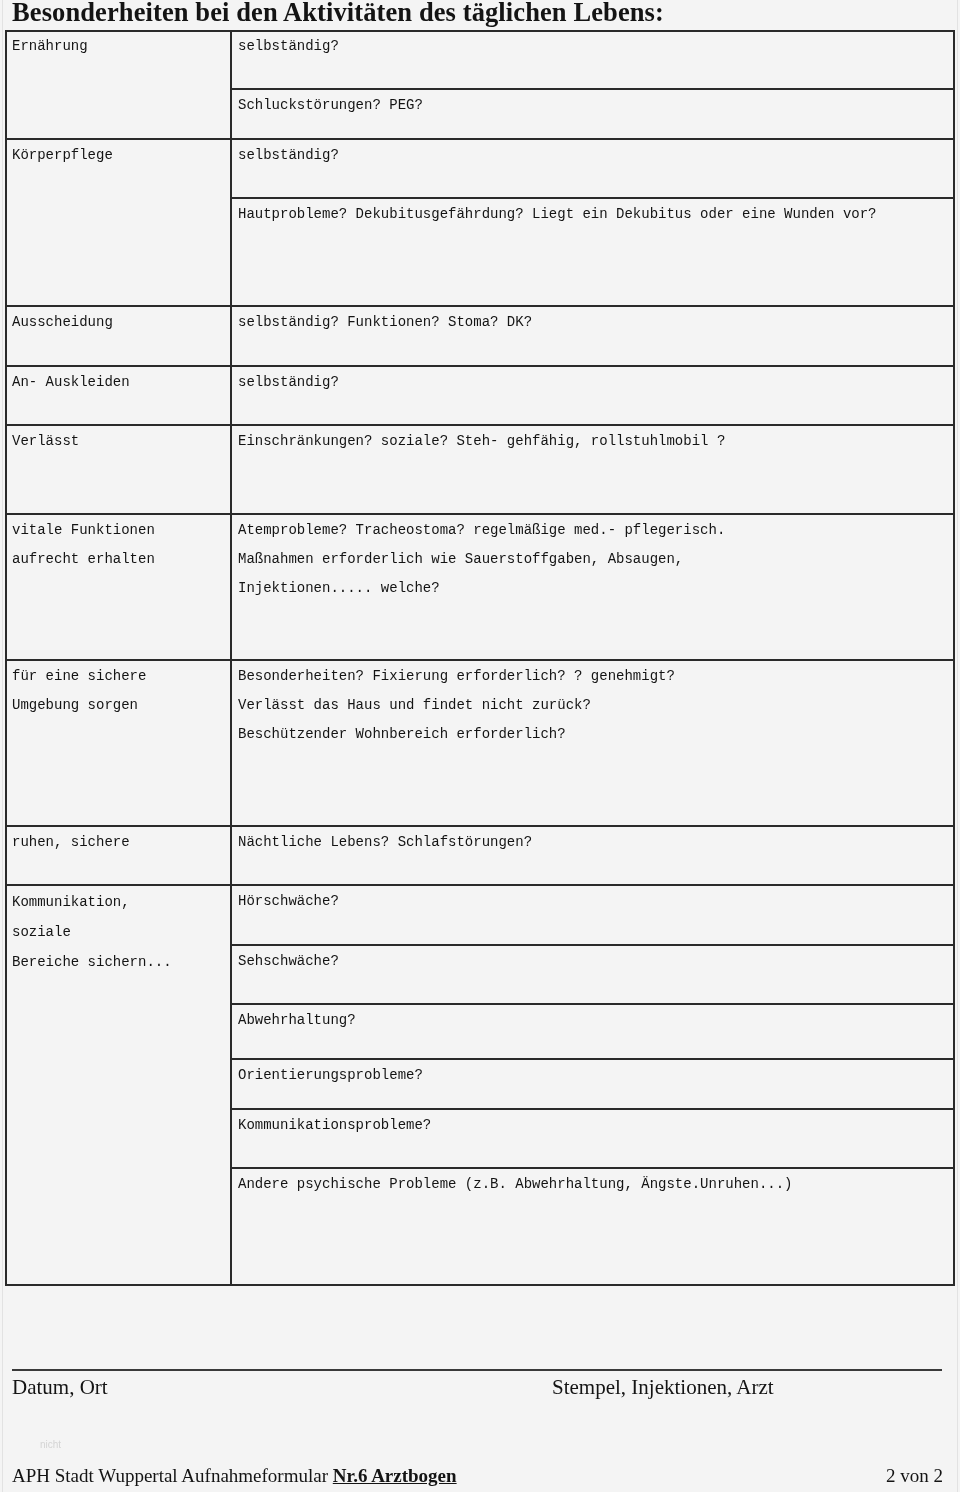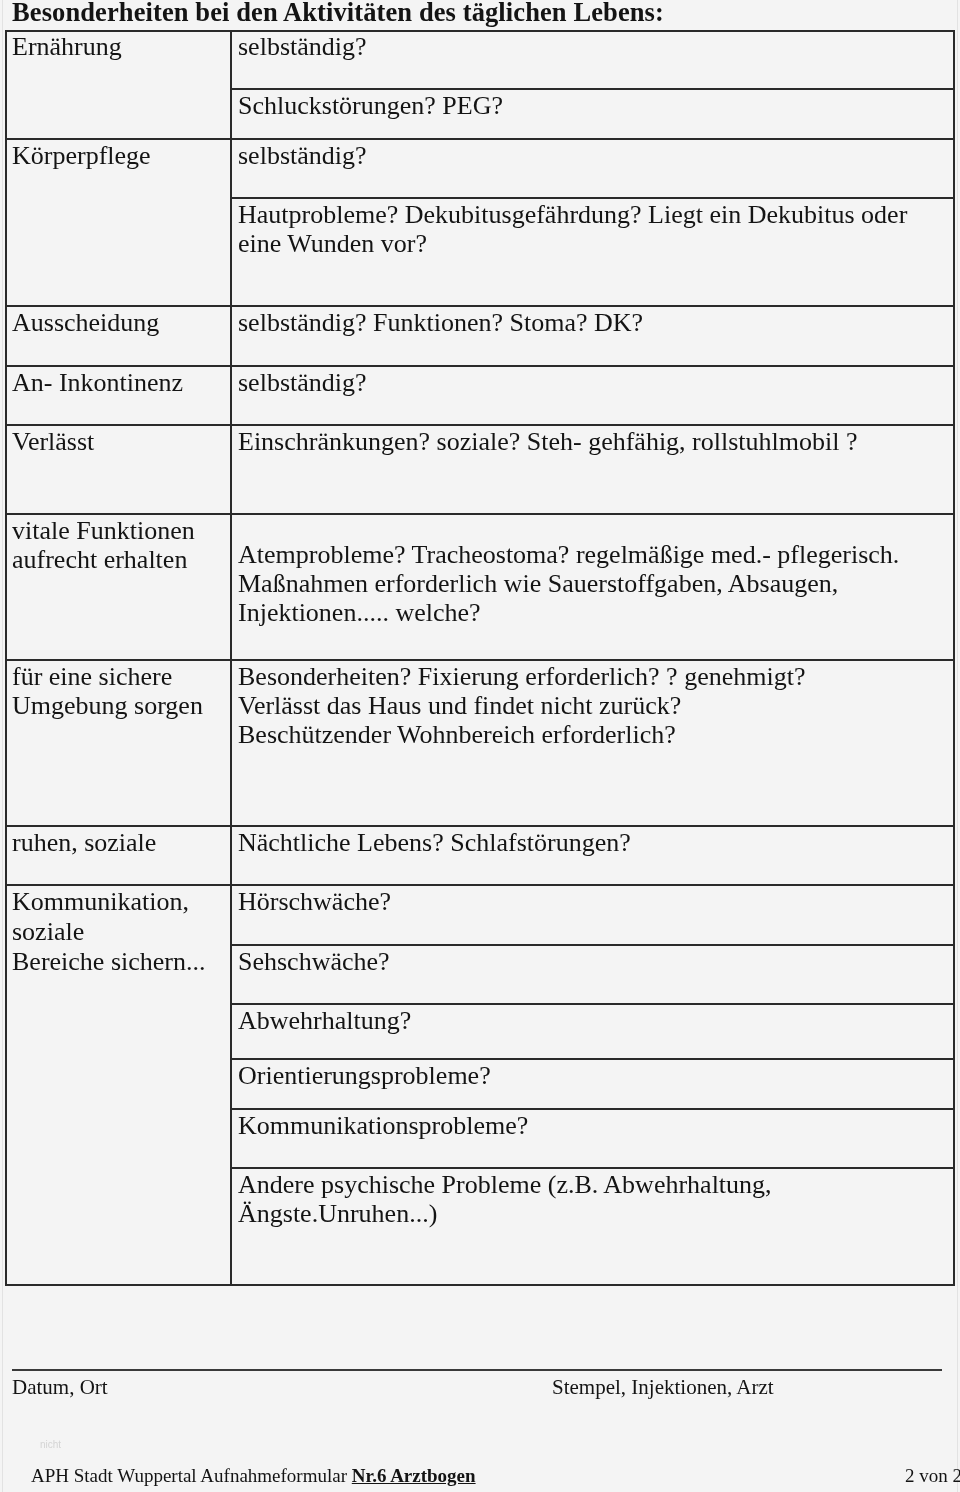--- a/index.html
+++ b/index.html
@@ -19,28 +19,28 @@
     }
     .table {
       position: absolute; left: 5px; top: 30px; width: 950px; height: 1256px;
       border: 2px solid #2a2a2a; box-sizing: border-box;
     }
     .vdiv { position: absolute; left: 230px; top: 30px; width: 2px; height: 1256px; background: #2a2a2a; }
     .hline { position: absolute; height: 2px; background: #2a2a2a; }
     .hline.full { left: 5px; width: 950px; }
     .hline.right { left: 231px; width: 724px; }
     .cell-text {
-      position: absolute; font-size: 26px; line-height: 29px; white-space: pre-line;
+      position: absolute; font-size: 14px; line-height: 29px; white-space: pre-line; font-family: Liberation Mono, monospace;
     }
     .lcol { left: 12px; width: 215px; }
     .rcol { left: 238px; width: 712px; }
     .sig-line { position: absolute; left: 12px; top: 1369px; width: 930px; height: 2px; background: #3a3a3a; }
     .sig-label { position: absolute; top: 1375px; font-size: 21px; white-space: nowrap; }
     .watermark { position: absolute; left: 40px; top: 1439px; font-size: 10px; color: #d4d4d4; font-family: "Liberation Sans", sans-serif; }
-    .footer { position: absolute; top: 1465px; font-size: 19px; white-space: nowrap; margin-left: 19px; }
+    .footer { position: absolute; top: 1465px; font-size: 19px; white-space: nowrap; }
     .footer b { text-decoration: underline; }
   </style>
 </head>
 <body>
 
 <div class="page-edge-left"></div>
 <div class="page-edge-right"></div>
 
 <div class="title">Besonderheiten bei den Aktivitäten des täglichen Lebens:</div>
 
@@ -68,39 +68,39 @@
   <div class="cell-text rcol" style="top:32px">selbständig?</div>
   <div class="cell-text rcol" style="top:91px">Schluckstörungen? PEG?</div>
 
   <div class="cell-text lcol" style="top:141px">Körperpflege</div>
   <div class="cell-text rcol" style="top:141px">selbständig?</div>
   <div class="cell-text rcol" style="top:200px">Hautprobleme? Dekubitusgefährdung? Liegt ein Dekubitus oder eine Wunden vor?</div>
 
   <div class="cell-text lcol" style="top:308px">Ausscheidung</div>
   <div class="cell-text rcol" style="top:308px">selbständig? Funktionen? Stoma? DK?</div>
 
-  <div class="cell-text lcol" style="top:368px">An- Inkontinenz</div>
+  <div class="cell-text lcol" style="top:368px">An- Auskleiden</div>
   <div class="cell-text rcol" style="top:368px">selbständig?</div>
 
   <div class="cell-text lcol" style="top:427px">Verlässt</div>
   <div class="cell-text rcol" style="top:427px">Einschränkungen? soziale? Steh- gehfähig, rollstuhlmobil ?</div>
 
   <div class="cell-text lcol" style="top:516px">vitale Funktionen
 aufrecht erhalten</div>
-  <div class="cell-text rcol" style="top:540px">Atemprobleme? Tracheostoma? regelmäßige med.- pflegerisch.
+  <div class="cell-text rcol" style="top:516px">Atemprobleme? Tracheostoma? regelmäßige med.- pflegerisch.
 Maßnahmen erforderlich wie Sauerstoffgaben, Absaugen,
 Injektionen..... welche?</div>
 
   <div class="cell-text lcol" style="top:662px">für eine sichere
 Umgebung sorgen</div>
   <div class="cell-text rcol" style="top:662px">Besonderheiten? Fixierung erforderlich? ? genehmigt?
 Verlässt das Haus und findet nicht zurück?
 Beschützender Wohnbereich erforderlich?</div>
 
-  <div class="cell-text lcol" style="top:828px">ruhen, soziale</div>
+  <div class="cell-text lcol" style="top:828px">ruhen, sichere</div>
   <div class="cell-text rcol" style="top:828px">Nächtliche Lebens? Schlafstörungen?</div>
 
   <div class="cell-text lcol" style="top:887px; line-height:30px">Kommunikation,
 soziale
 Bereiche sichern...</div>
   <div class="cell-text rcol" style="top:887px">Hörschwäche?</div>
   <div class="cell-text rcol" style="top:947px">Sehschwäche?</div>
   <div class="cell-text rcol" style="top:1006px">Abwehrhaltung?</div>
   <div class="cell-text rcol" style="top:1061px">Orientierungsprobleme?</div>
   <div class="cell-text rcol" style="top:1111px">Kommunikationsprobleme?</div>

